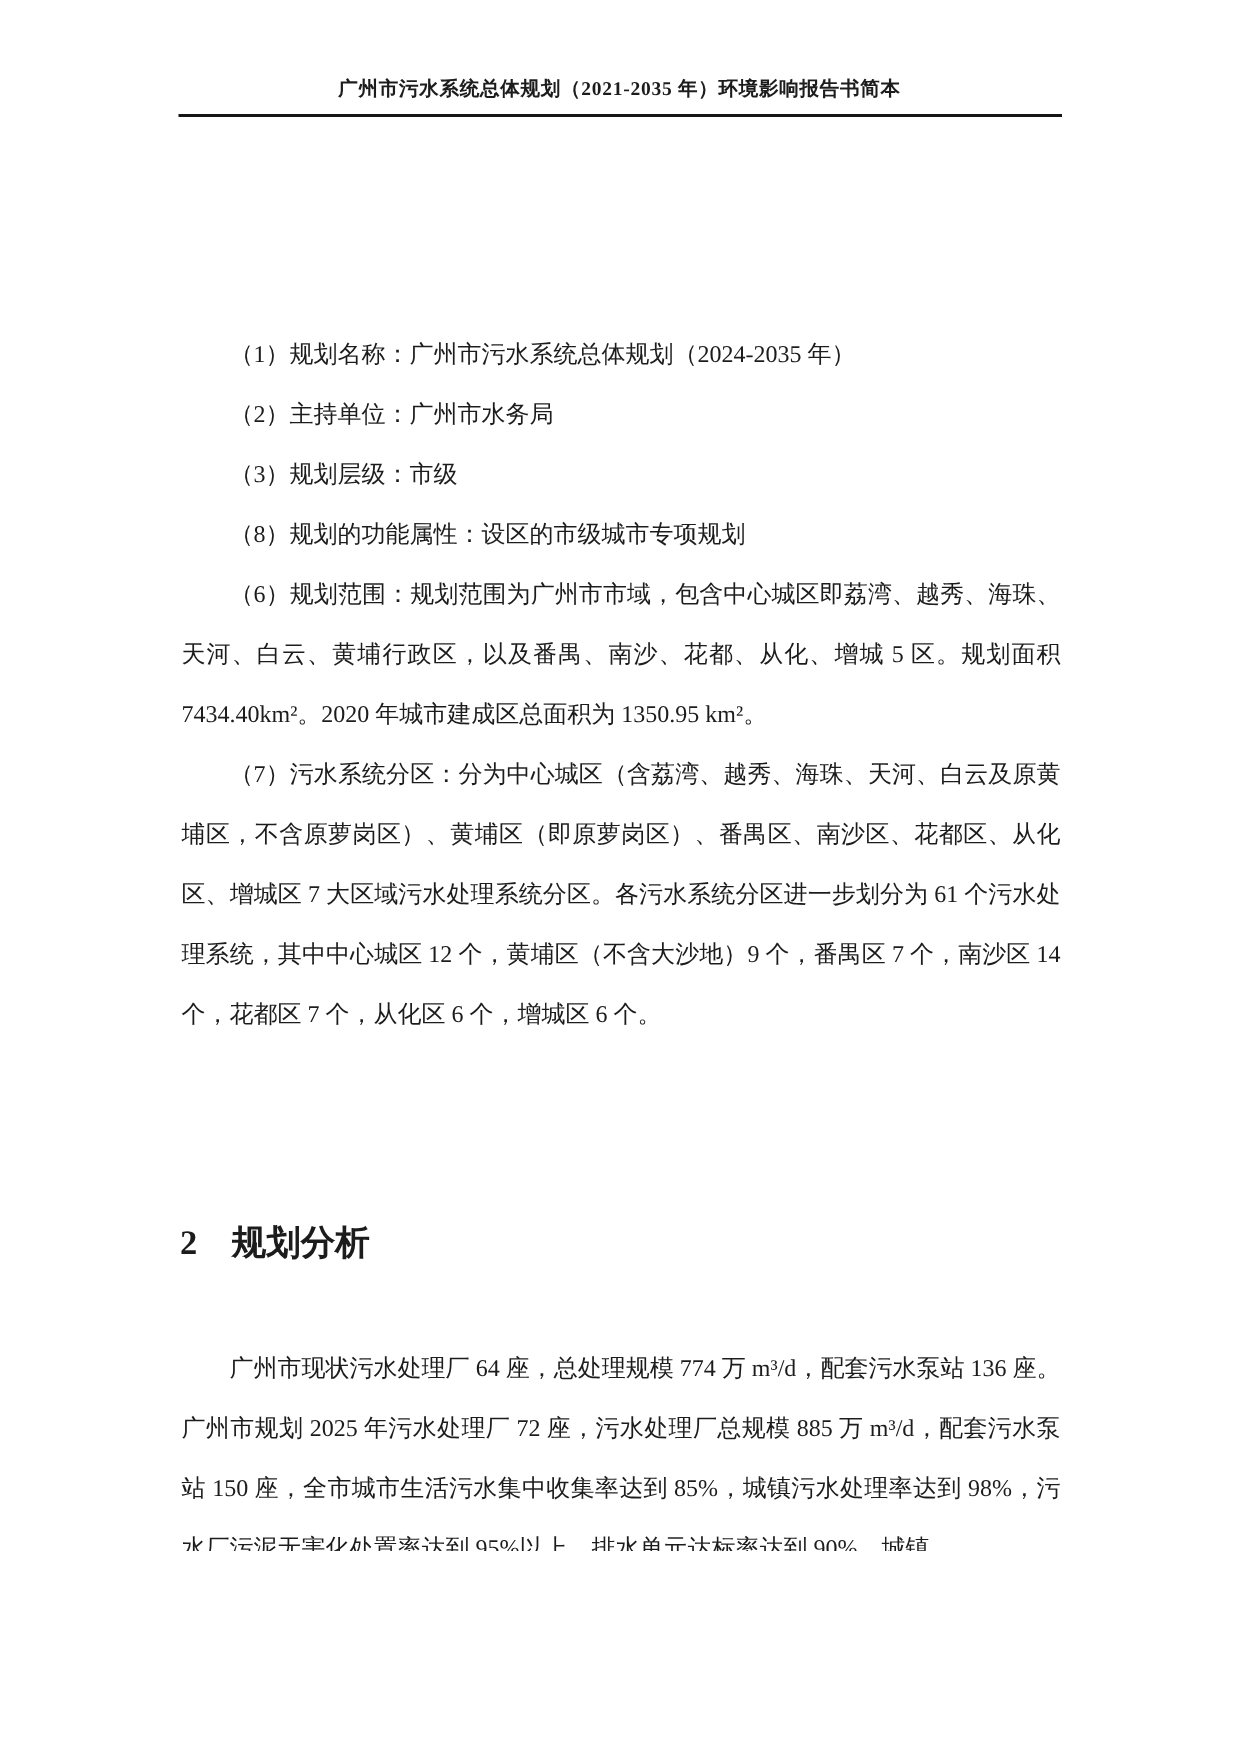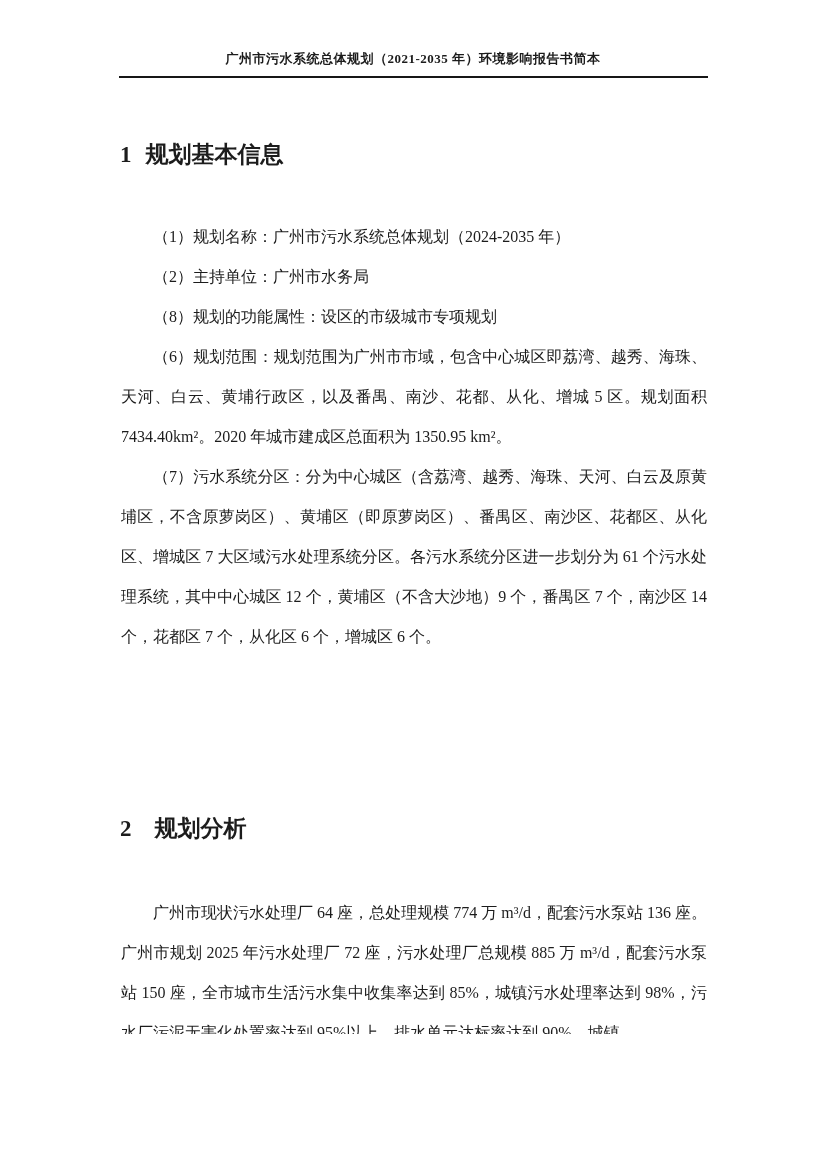--- a/index.html
+++ b/index.html
@@ -128,27 +128,25 @@
   }
 </style>
 </head>
 <body>
 
 <div class="page">
 
   <div class="header-title">广州市污水系统总体规划（2021-2035 年）环境影响报告书简本</div>
   <div class="header-divider"></div>
 
-  <div class="section-heading" id="sec1-heading">
-    <span class="sec-num">1</span><span class="sec-title">规划基本信息</span>
-  </div>
 
   <div class="body-block" id="sec1-body">
     <p class="para">（1）规划名称：广州市污水系统总体规划（2024-2035 年）</p>
     <p class="para">（2）主持单位：广州市水务局</p>
+    <p class="para">（3）规划层级：市级</p>
     <p class="para">（8）规划的功能属性：设区的市级城市专项规划</p>
     <p class="para">（6）规划范围：规划范围为广州市市域，包含中心城区即荔湾、越秀、海珠、天河、白云、黄埔行政区，以及番禺、南沙、花都、从化、增城 5 区。规划面积 7434.40km²。2020 年城市建成区总面积为 1350.95 km²。</p>
     <p class="para">（7）污水系统分区：分为中心城区（含荔湾、越秀、海珠、天河、白云及原黄埔区，不含原萝岗区）、黄埔区（即原萝岗区）、番禺区、南沙区、花都区、从化区、增城区 7 大区域污水处理系统分区。各污水系统分区进一步划分为 61 个污水处理系统，其中中心城区 12 个，黄埔区（不含大沙地）9 个，番禺区 7 个，南沙区 14 个，花都区 7 个，从化区 6 个，增城区 6 个。</p>
   </div>
 
   <div class="section-heading" id="sec2-heading">
     <span class="sec-num">2</span><span class="sec-title">规划分析</span>
   </div>
 
   <div class="body-block" id="sec2-body">

